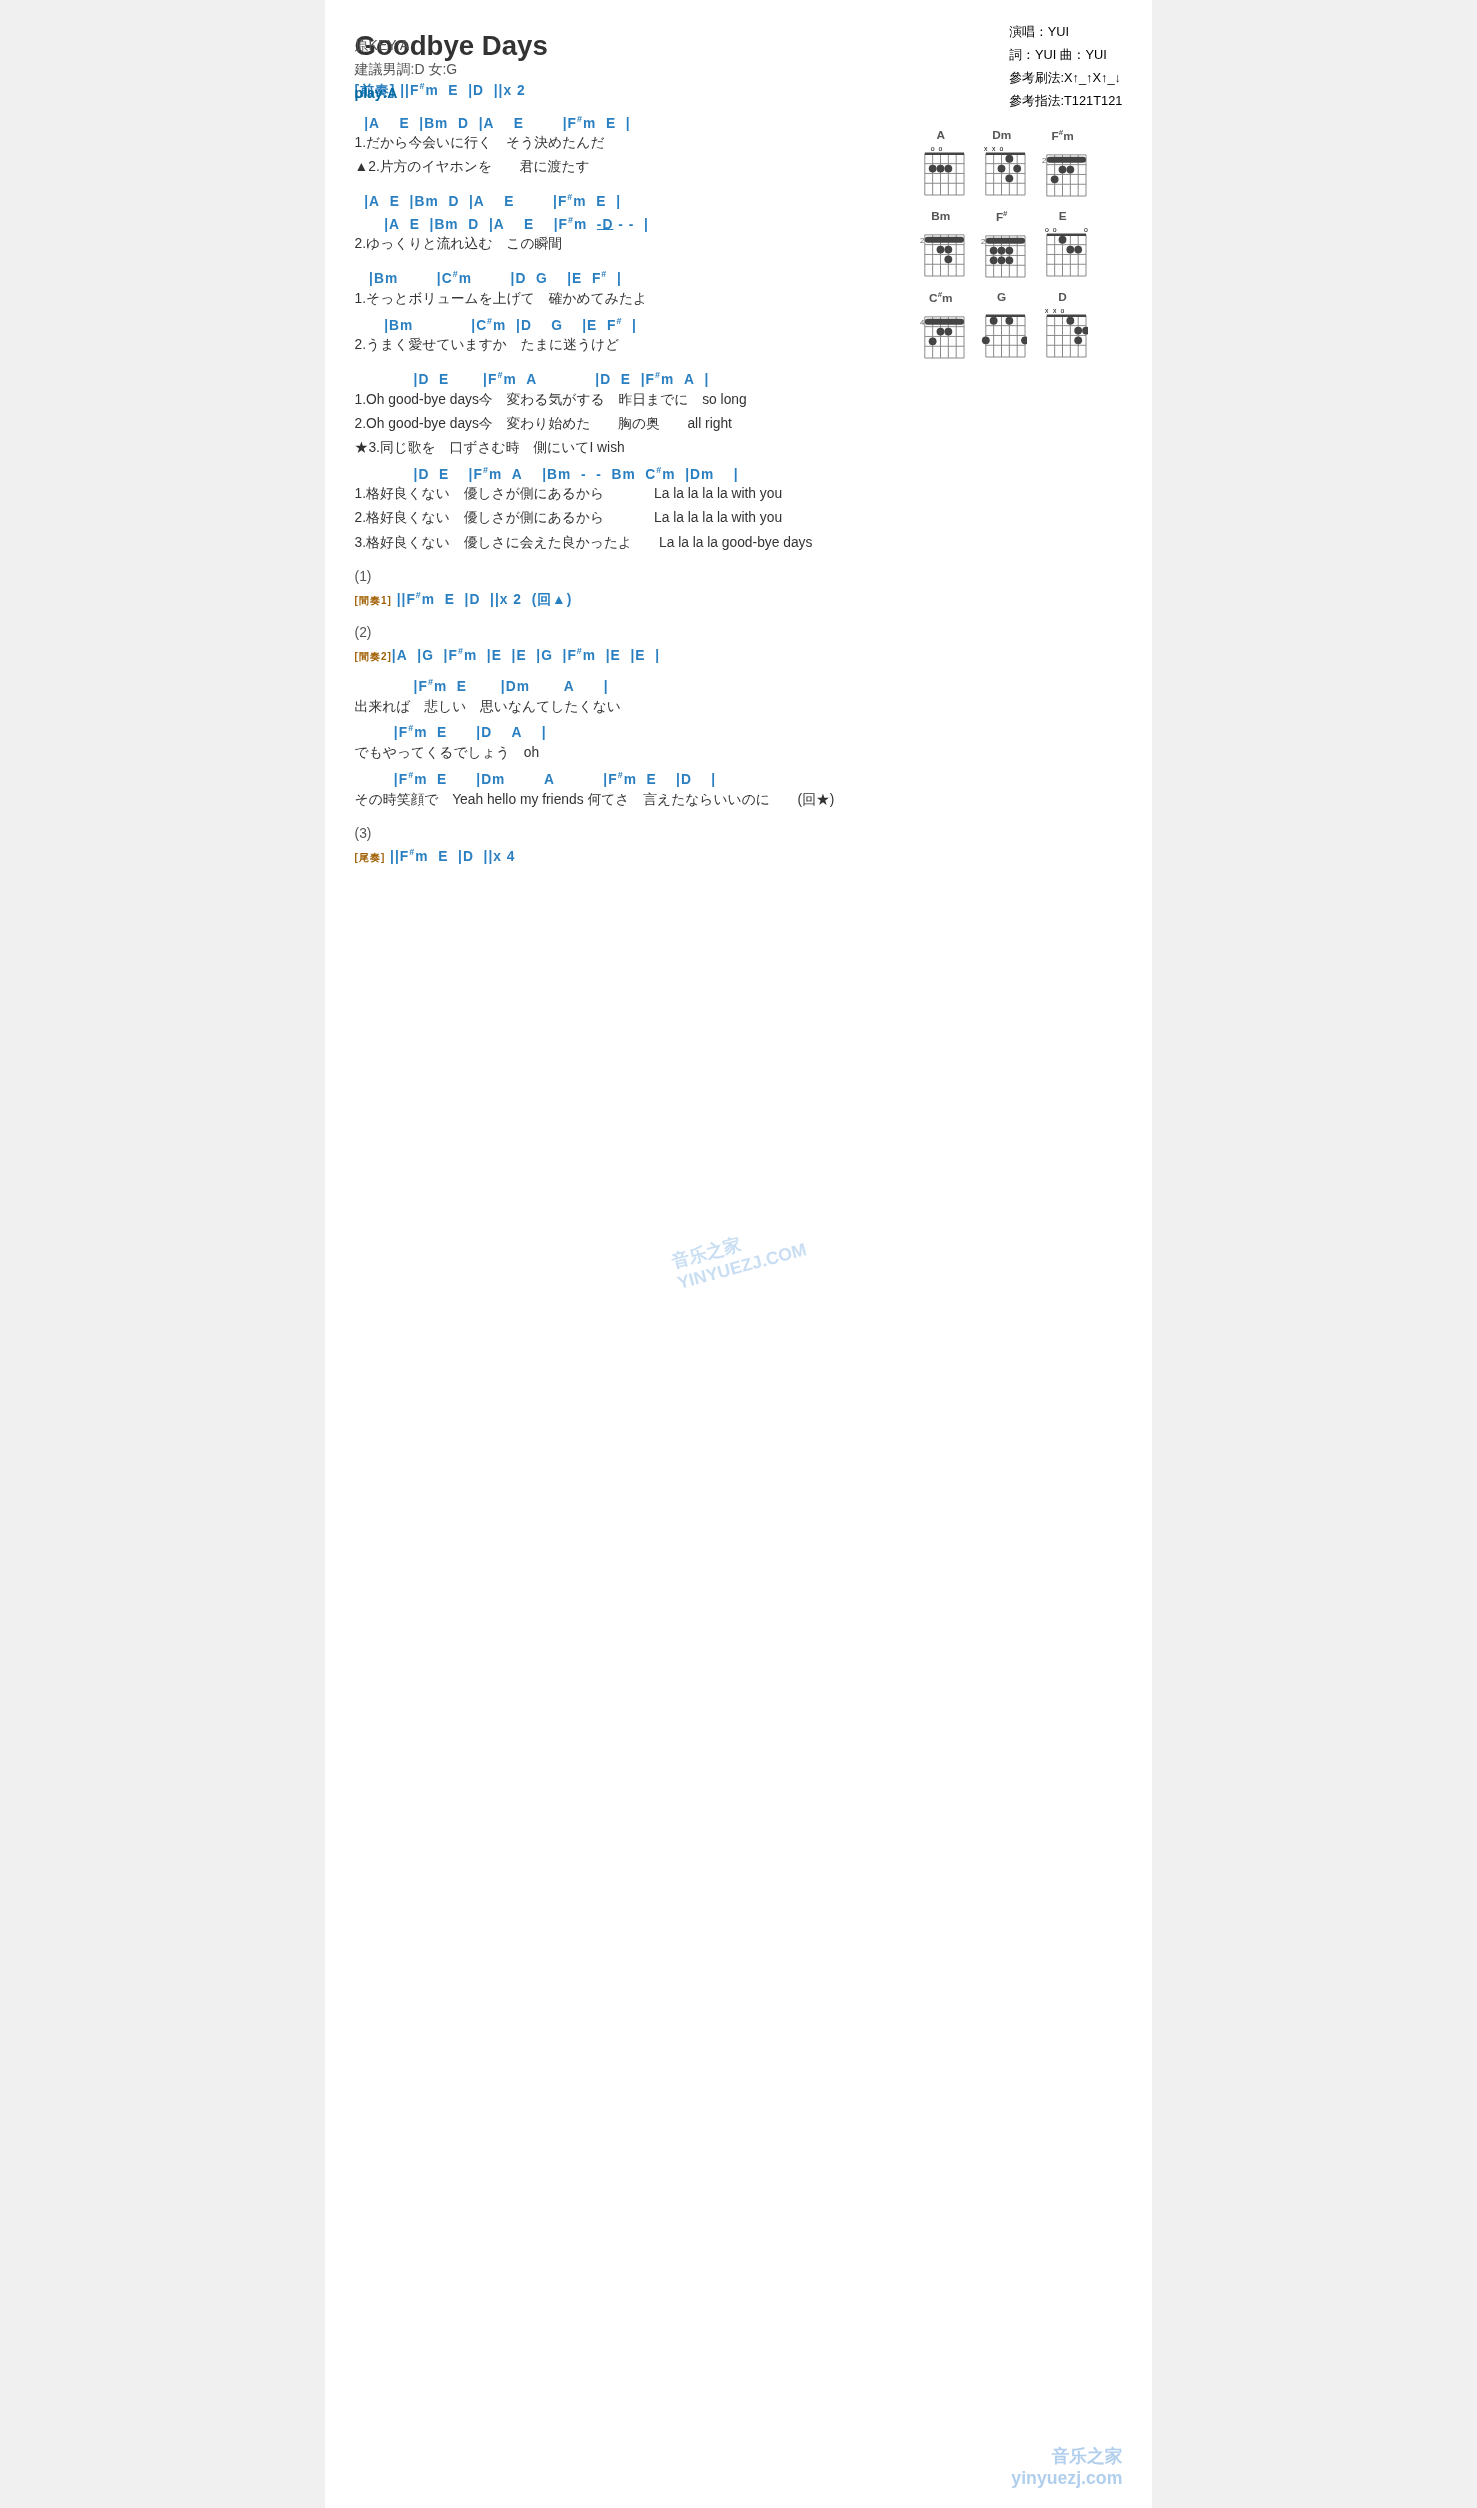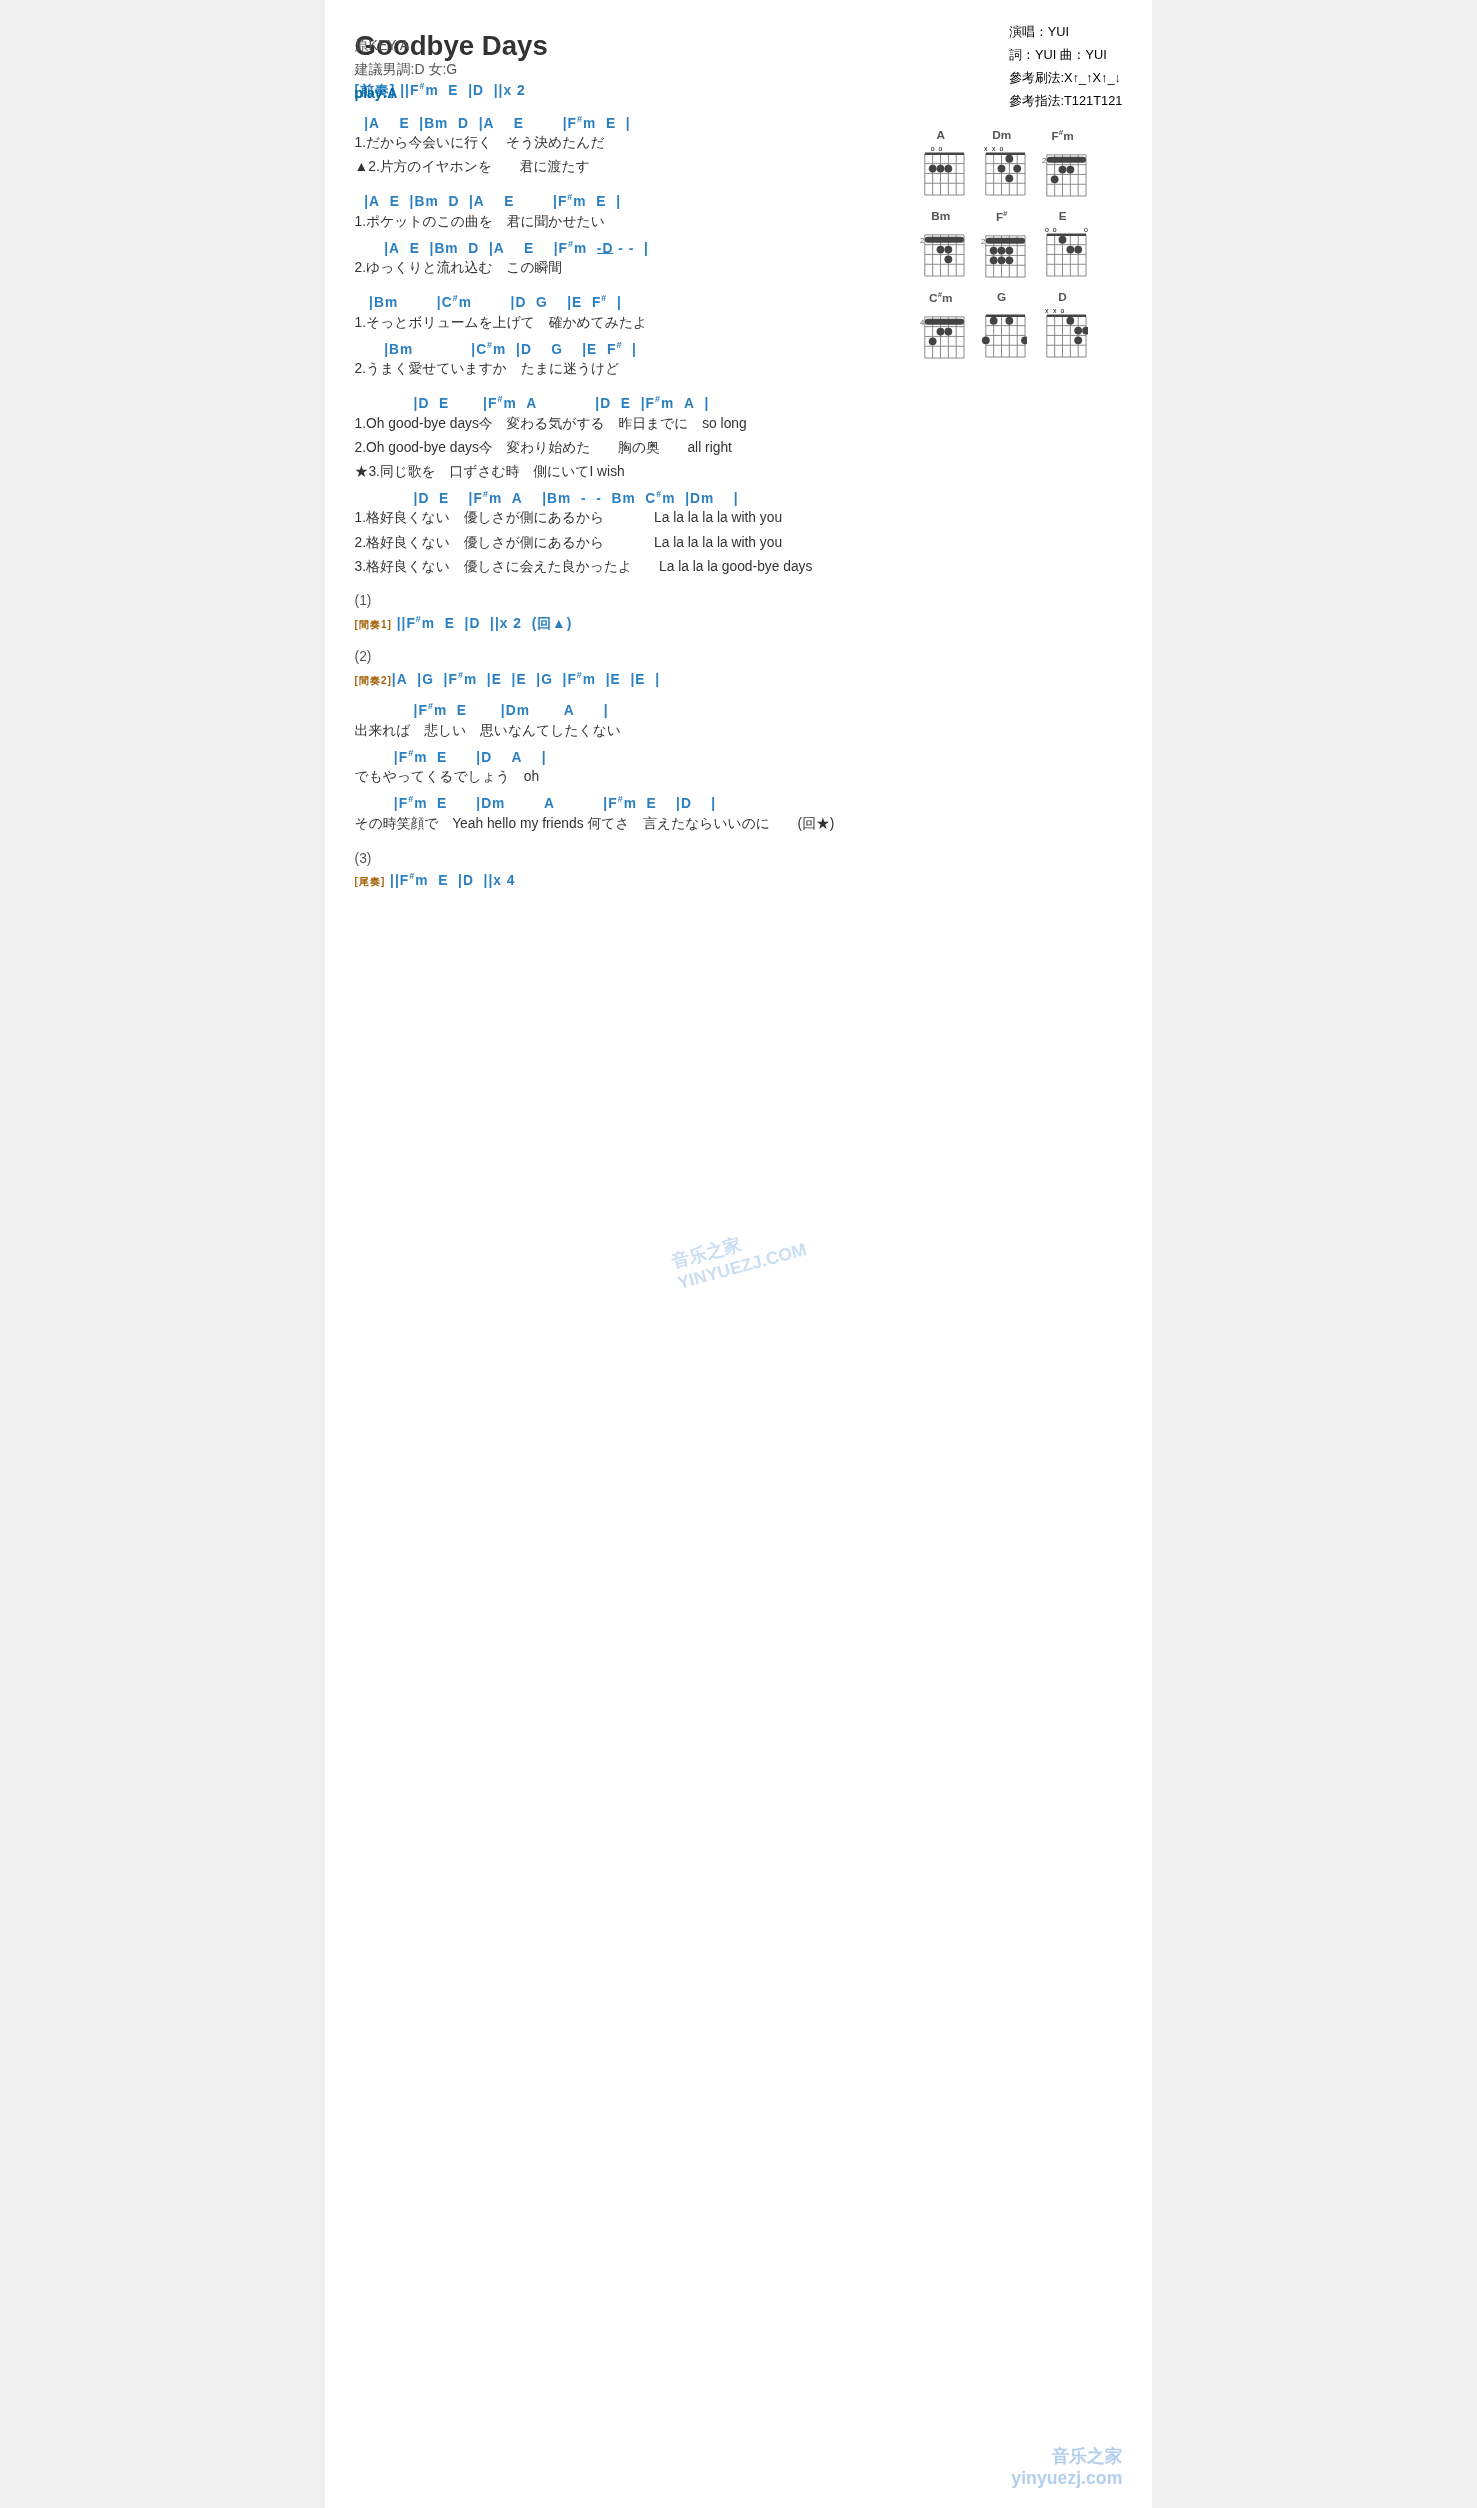--- a/index.html
+++ b/index.html
@@ -388,23 +388,20 @@
       </div>
       <div class="lyric-line">
         ▲2.片方のイヤホンを　　君に渡たす
       </div>
     </div>
 
     <div class="block">
       <div class="chord-line">
         &nbsp;&nbsp;|A&nbsp;&nbsp;E&nbsp;&nbsp;|Bm&nbsp;&nbsp;D&nbsp;&nbsp;|A&nbsp;&nbsp;&nbsp;&nbsp;E&nbsp;&nbsp;&nbsp;&nbsp;&nbsp;&nbsp;&nbsp;&nbsp;|F<sup class="sup-sharp">#</sup>m&nbsp;&nbsp;E&nbsp;&nbsp;|
       </div>
-      <div class="lyric-line">
-        1.ポケットのこの曲を　君に聞かせたい
-      </div>
       <div class="chord-line indent">
         |A&nbsp;&nbsp;E&nbsp;&nbsp;|Bm&nbsp;&nbsp;D&nbsp;&nbsp;|A&nbsp;&nbsp;&nbsp;&nbsp;E&nbsp;&nbsp;&nbsp;&nbsp;|F<sup class="sup-sharp">#</sup>m&nbsp;&nbsp;<span class="underline-chord">-D</span>&nbsp;-&nbsp;-&nbsp;&nbsp;|
       </div>
       <div class="lyric-line">
         2.ゆっくりと流れ込む　この瞬間
       </div>
     </div>
 
     <div class="block">
       <div class="chord-line">

